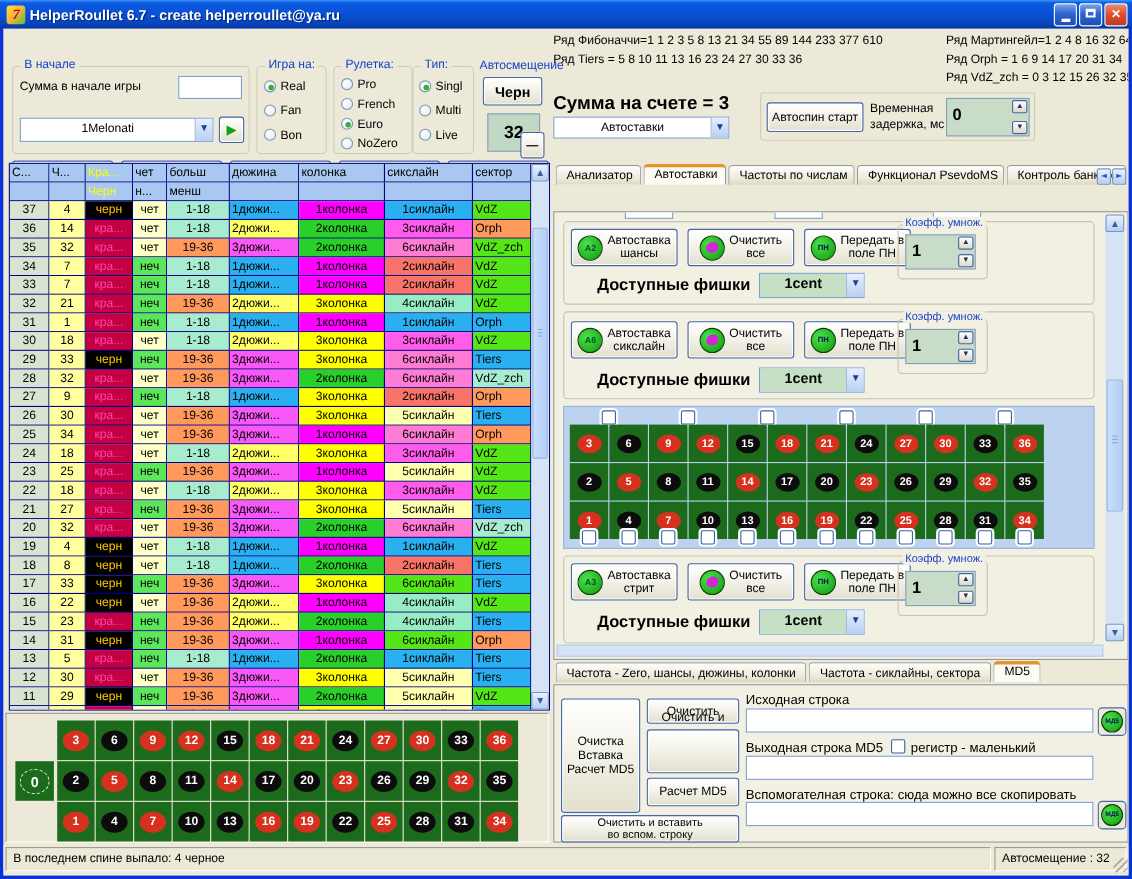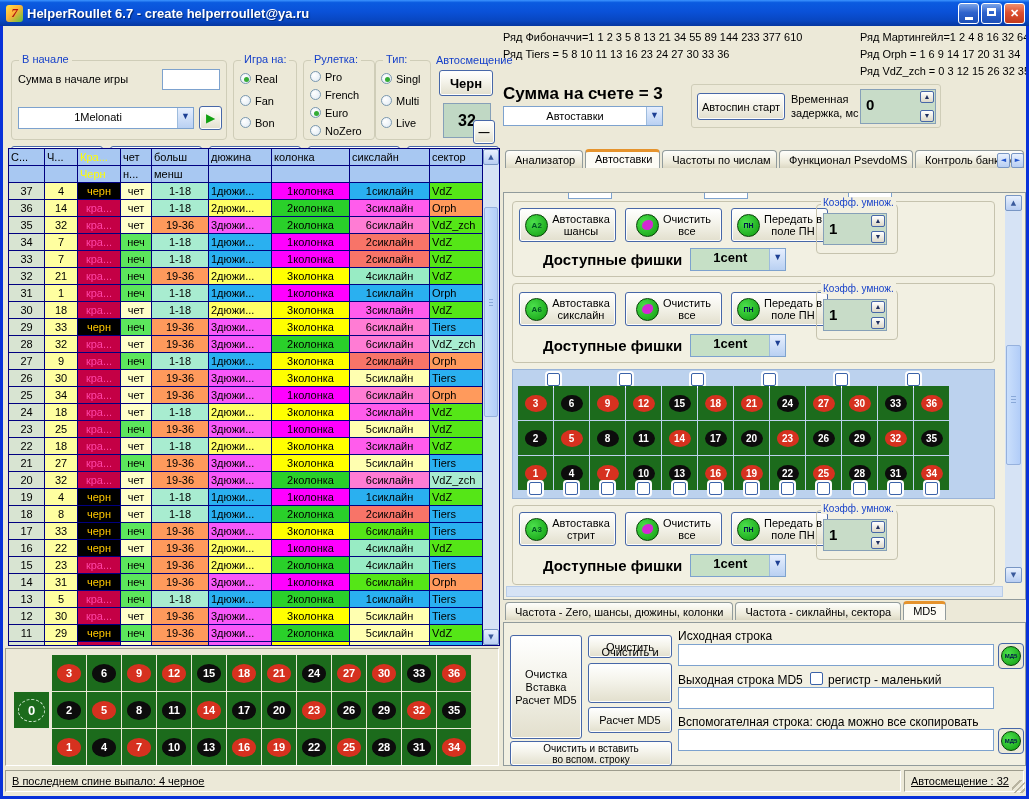--- a/index.html
+++ b/index.html
@@ -129,21 +129,21 @@
   .mlbtn{position:absolute;font:11px/13px "Liberation Sans",sans-serif;text-align:center;flex-direction:column;}
   .md5icon{position:absolute;width:26px;height:26px;border:1px solid #4767a8;border-radius:4px;background:#ece9d8;
     display:flex;align-items:center;justify-content:center;}
   .md5icon .gi{width:20px;height:20px;border-radius:50%;border:1px solid #064006;
     background:radial-gradient(circle at 35% 35%,#4ce04c,#0e9a0e);color:#00124a;
     font:bold 6px/7px "Liberation Sans",sans-serif;display:flex;align-items:center;justify-content:center;text-align:center;}
   .cbx{width:13px;height:13px;background:#fff;border:1px solid #3a62a8;border-radius:2px;display:inline-block;vertical-align:-2px;}
   
   .statusbar{position:absolute;left:0px;top:742px;width:1023px;height:26px;background:#ece9d8;display:flex;gap:3px;padding:2px;}
   .sseg{border:1px solid #9d9c8d;border-bottom-color:#fff;border-right-color:#fff;
-    font:11px/20px "Liberation Sans",sans-serif;padding:0 6px;overflow:hidden;white-space:nowrap;text-decoration:underline;}
+    font:11px/20px "Liberation Sans",sans-serif;padding:0 6px;overflow:hidden;white-space:nowrap;}
   .grip{position:absolute;right:1px;bottom:1px;width:13px;height:13px;
     background:linear-gradient(135deg,transparent 30%,#b8b4a0 30%,#b8b4a0 40%,transparent 40%,transparent 55%,#b8b4a0 55%,#b8b4a0 65%,transparent 65%,transparent 80%,#b8b4a0 80%,#b8b4a0 90%,transparent 90%);}
   .serline{font:11px/17px "Liberation Sans",sans-serif;white-space:nowrap;overflow:hidden;}
   .sumline{position:absolute;left:500px;top:82px;font:bold 17px "Liberation Sans",sans-serif;}
 </style>
 </head>
 <body>
 
 <div id="win">
   <div class="titlebar">

